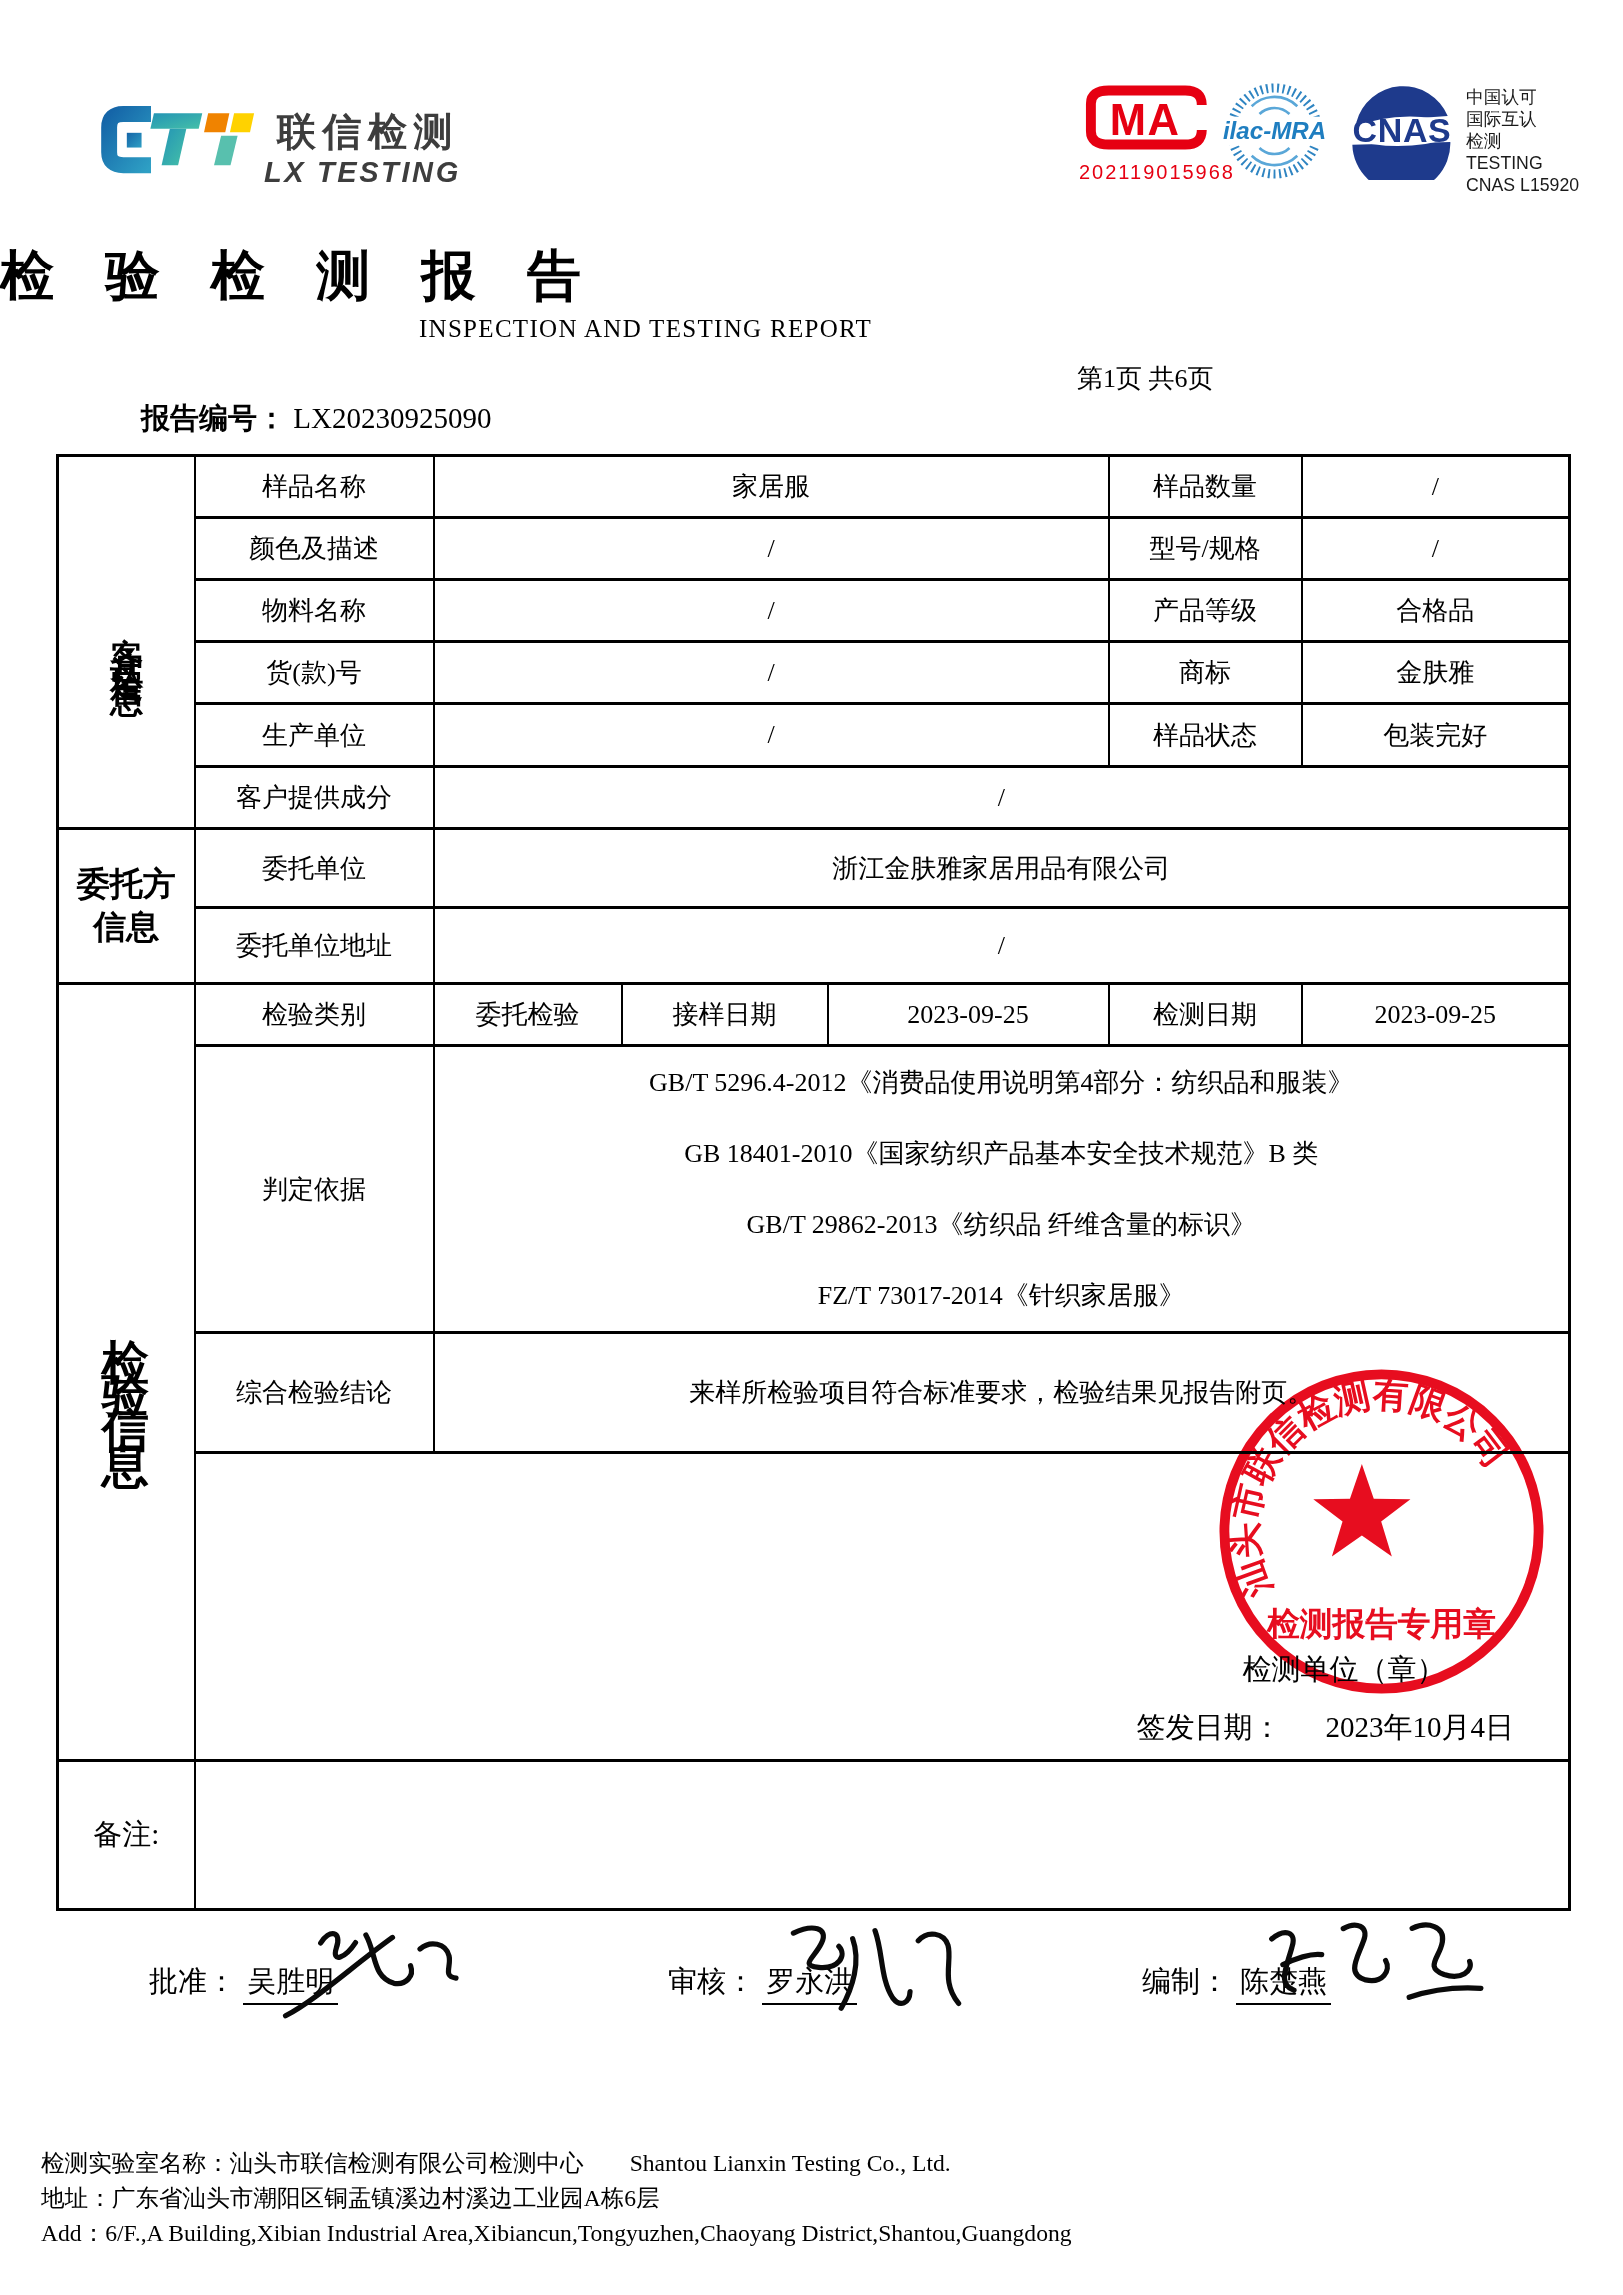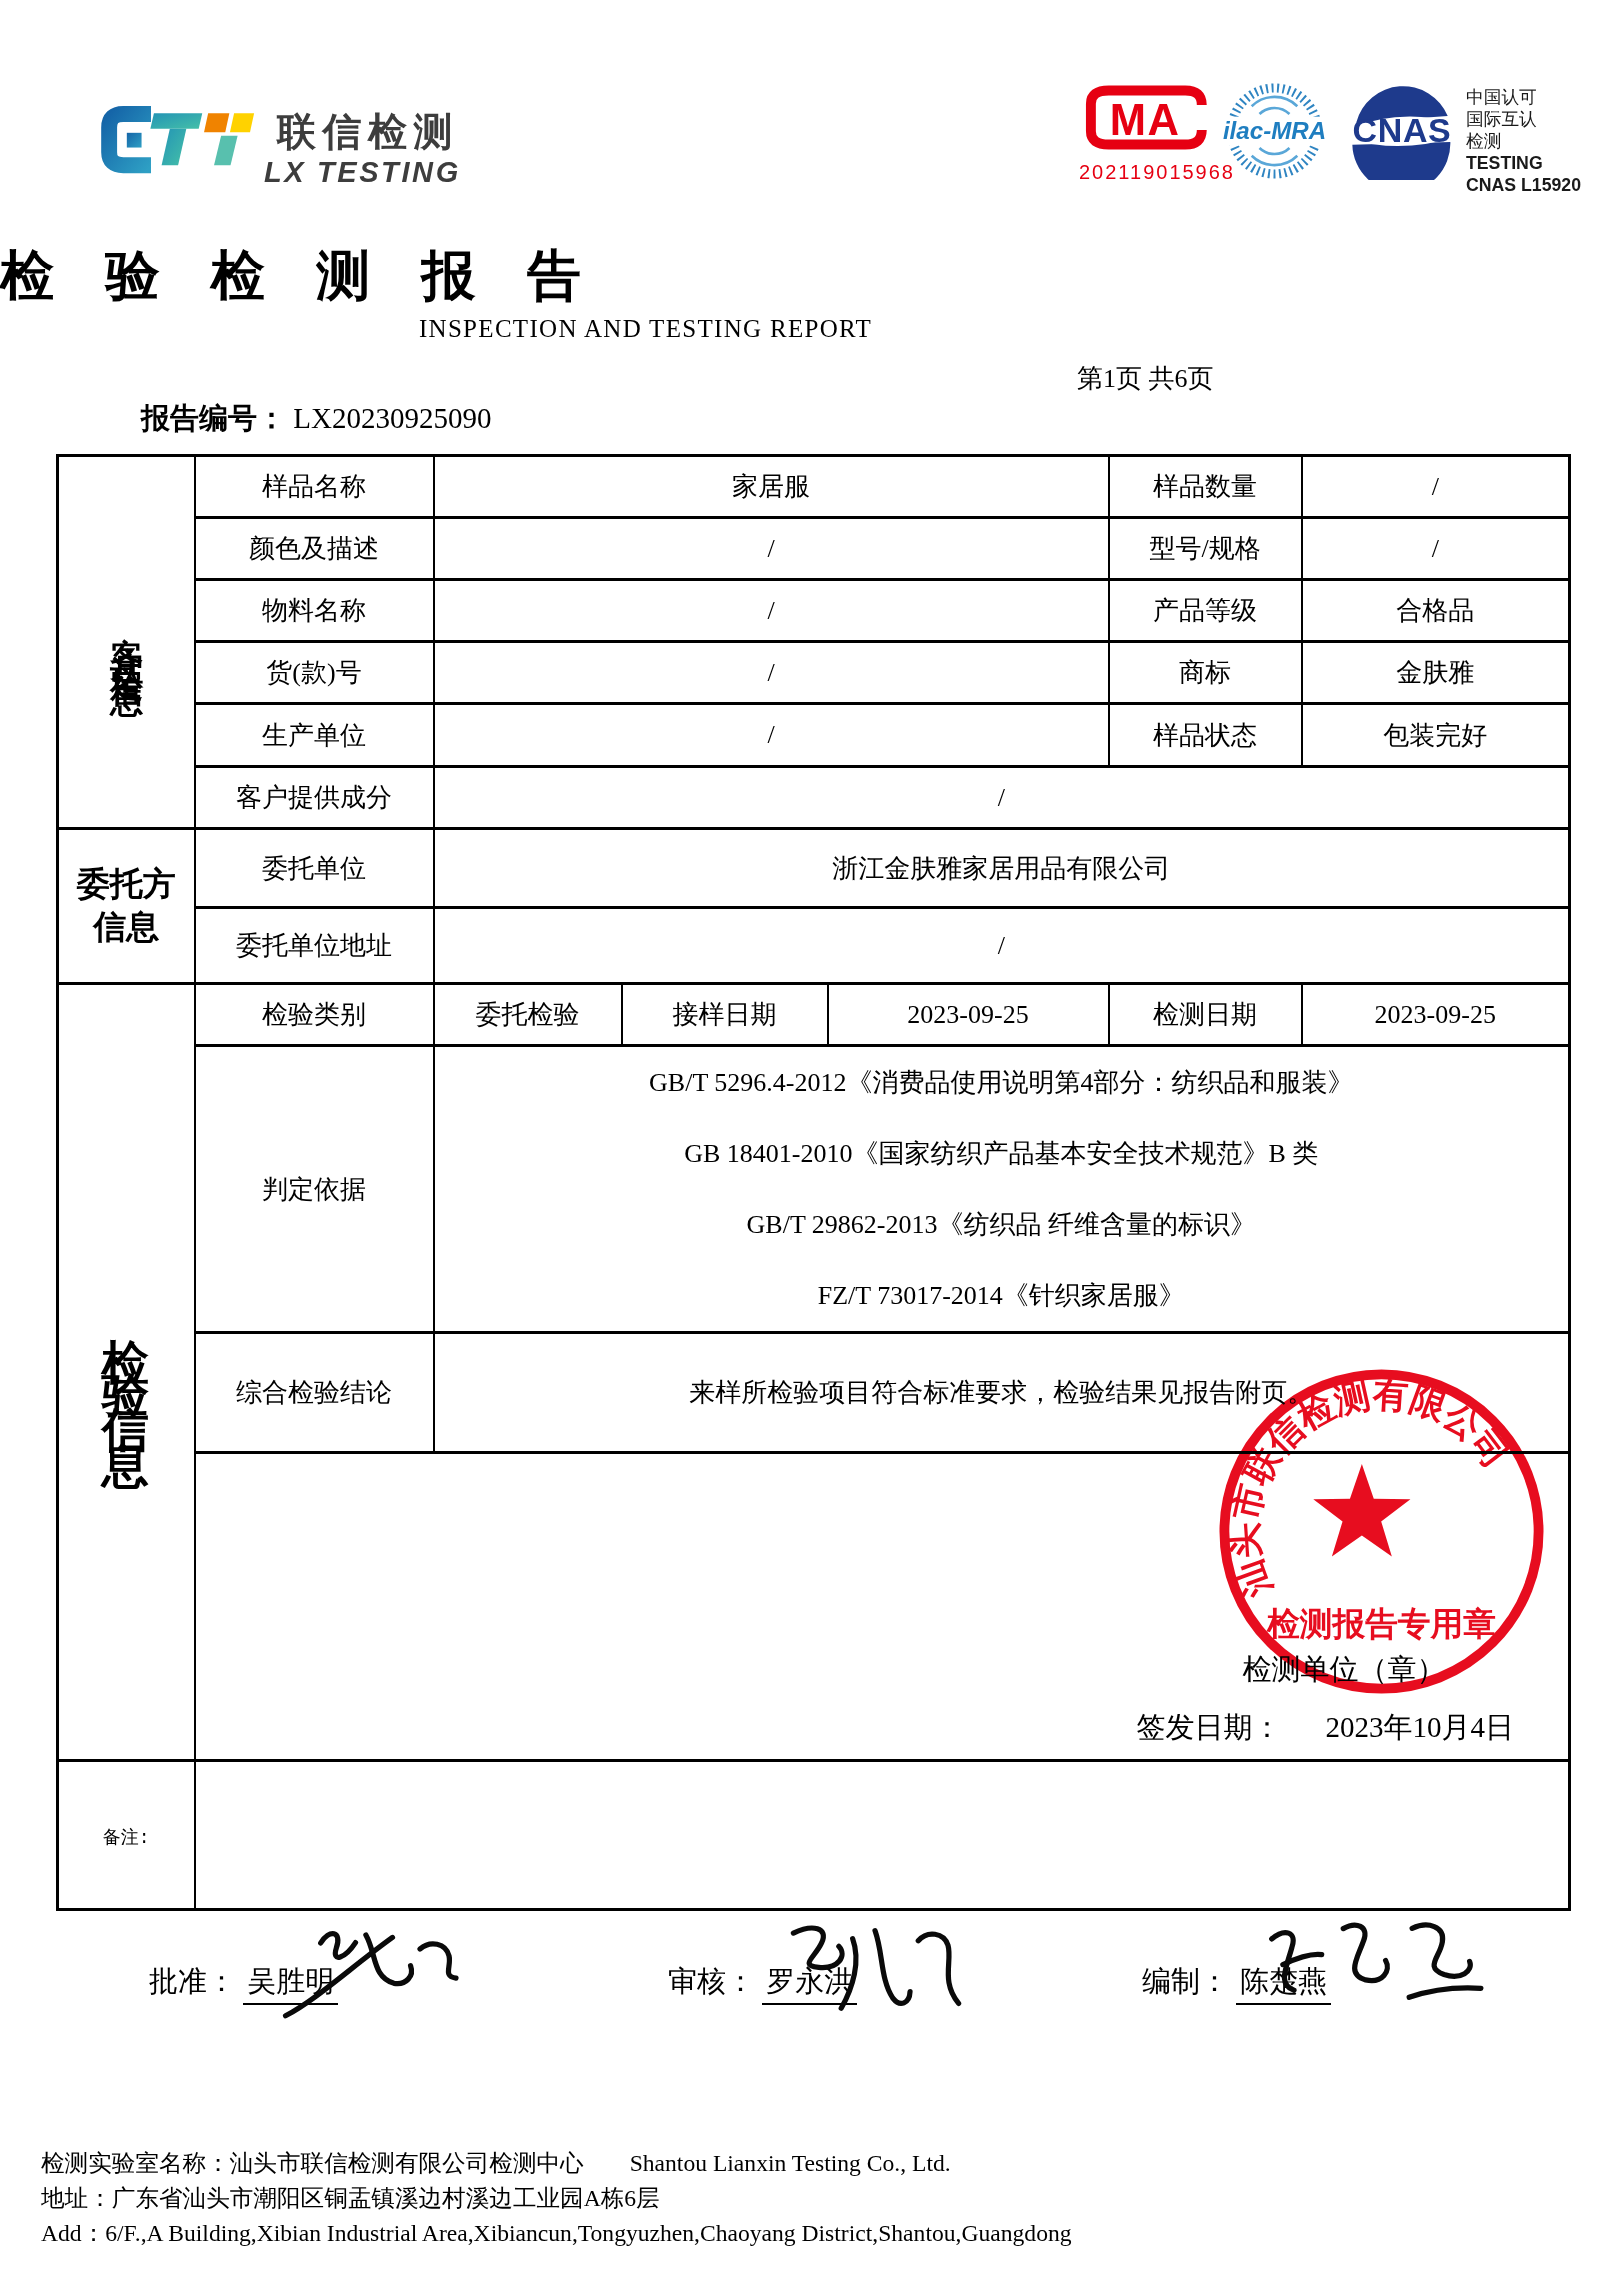--- a/index.html
+++ b/index.html
@@ -5,21 +5,21 @@
   html,body{margin:0;padding:0;background:#ffffff;}
   .page{position:relative;width:1623px;height:2295px;background:#fff;overflow:hidden;
         font-family:"Liberation Serif","DejaVu Serif",serif;color:#000;}
   .abs{position:absolute;}
 
   
   .logo-cn{font-size:39px;font-weight:bold;color:#3d3d3d;letter-spacing:6.5px;font-family:"Liberation Sans","DejaVu Sans",sans-serif;}
   .logo-en{font-size:29px;font-weight:bold;color:#3d3d3d;letter-spacing:2.6px;font-style:italic;font-family:"Liberation Sans","DejaVu Sans",sans-serif;}
   .cma-num{font-size:20px;color:#e60012;letter-spacing:2px;text-align:center;width:137px;font-family:"Liberation Sans","DejaVu Sans",sans-serif;}
   .cert-lines{font-size:17.7px;line-height:22px;color:#1a1a1a;font-family:"Liberation Sans","DejaVu Sans",sans-serif;}
-  .cert-lines .b{font-weight:bold;}
+  .cert-lines .b{font-weight:normal;}
 
   .title-cn{width:1371px;font-size:54px;font-weight:bold;letter-spacing:5.2px;word-spacing:27.5px;}
   .title-en{width:1291px;text-align:center;font-size:25px;letter-spacing:1.3px;}
   .page-info{font-size:26px;}
   .report-no{font-size:29px;}
   .report-no .lbl{font-weight:bold;}
 
   
   table.main{border-collapse:collapse;table-layout:fixed;width:1512px;border:3.9px solid #000;}
   table.main td{border:2px solid #000;border-top-width:3.3px;border-bottom-width:3.3px;
@@ -27,21 +27,21 @@
   td.left{text-align:left;padding-left:10.5px;}
   .vtext{writing-mode:vertical-rl;text-orientation:upright;font-weight:bold;display:inline-block;}
   .v6{font-size:33px;letter-spacing:9.2px;}
   .v4{font-size:47px;letter-spacing:34px;}
   .group2line{font-weight:bold;font-size:33px;line-height:43px;}
   .basis-lines{text-align:left;padding-left:10.5px;font-size:26px;line-height:71px;}
   .stamp-cell{position:relative;}
   .stamp-cell .unit{position:absolute;left:1047px;top:196px;font-size:29px;}
   .stamp-cell .issue{position:absolute;left:941px;top:254px;font-size:29px;}
   .stamp-cell .idate{position:absolute;left:1130px;top:254px;font-size:29px;}
-  .remark-lbl{font-size:18px;font-family:Liberation Mono, monospace;}
+  .remark-lbl{font-size:29px;}
 
   
   .stamp{mix-blend-mode:multiply;opacity:.95;}
 
   
   .sig-row{font-size:29px;}
   .sig-name{display:inline-block;border-bottom:2.6px solid #000;padding:0 3.9px 1.3px 3.9px;}
   .sig-svg{position:absolute;}
 
   

